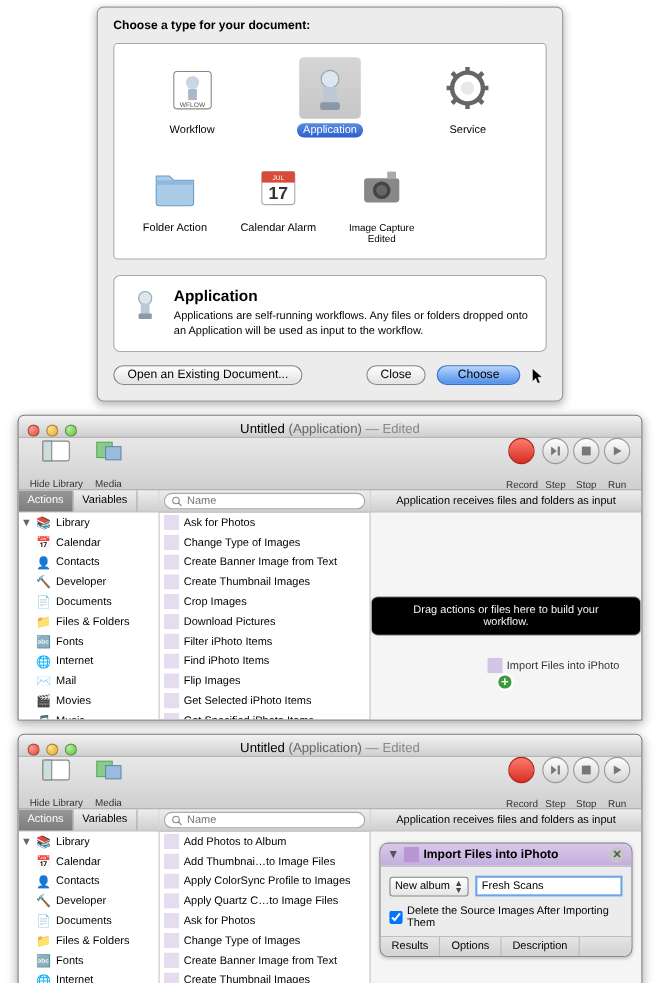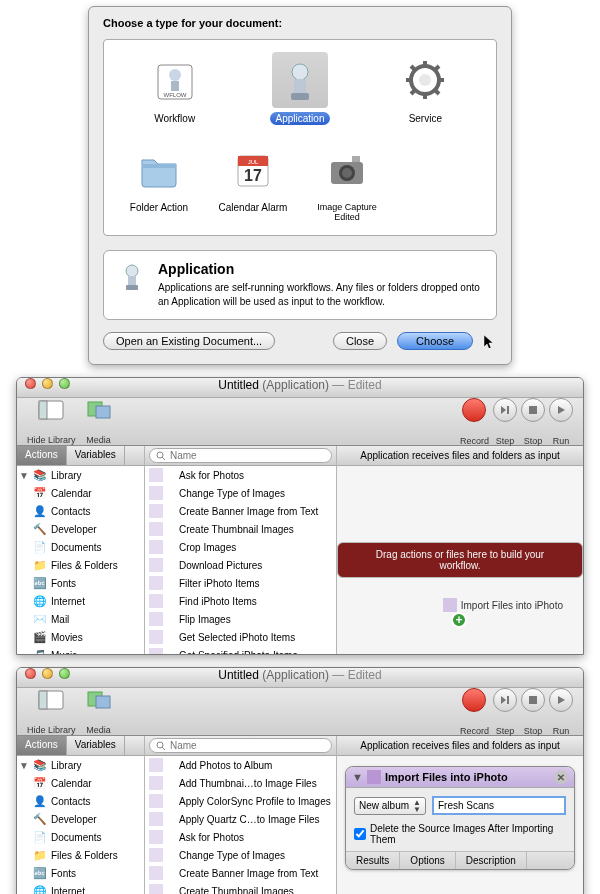--- a/index.html
+++ b/index.html
@@ -20,21 +20,21 @@
     .desc-box .desc-title { font-weight: bold; font-size: 14px; margin-bottom: 4px; }
     .desc-box .desc-body { font-size: 10px; line-height: 1.4; }
     .dialog-buttons { display: flex; justify-content: space-between; margin-top: 12px; }
     .aqua-btn { font-size: 11px; padding: 2px 12px; border-radius: 10px; border: 1px solid #8a8a8a; background: linear-gradient(#fdfdfd,#e2e2e2); cursor: pointer; font-family: inherit; }
     .aqua-btn.primary { background: linear-gradient(#b7d5ff,#4f8fe8); border-color: #3a6fc4; color: #000; padding: 2px 18px; }
     .btn-group-right { display: flex; gap: 10px; align-items: center; }
     .cursor { width: 14px; height: 14px; }
     
     
     .automator-window { margin: 12px 16px 0 16px; border: 1px solid #7a7a7a; border-top-left-radius: 6px; border-top-right-radius: 6px; background: #ececec; box-shadow: 0 3px 10px rgba(0,0,0,0.35); overflow: hidden; }
-    .titlebar { height: 20px; background: linear-gradient(#f2f2f2,#cfcfcf); border-bottom: 1px solid #aaa; display: flex; align-items: flex-start; padding: 0 8px; position: relative; }
+    .titlebar { height: 20px; background: linear-gradient(#f2f2f2,#cfcfcf); border-bottom: 1px solid #aaa; display: flex; align-items: flex-end; padding: 0 8px; position: relative; }
     .traffic-lights { display: flex; gap: 6px; }
     .light { width: 11px; height: 11px; border-radius: 50%; border: 0.5px solid rgba(0,0,0,0.3); }
     .light.red { background: radial-gradient(circle at 30% 30%, #ff9a8f, #e1483b); }
     .light.yellow { background: radial-gradient(circle at 30% 30%, #ffe28a, #e4a62b); }
     .light.green { background: radial-gradient(circle at 30% 30%, #b7ef9e, #5fbf3f); }
     .win-title { position: absolute; left: 0; right: 0; text-align: center; font-size: 12px; color: #333; }
     .win-title .edited { color: #888; }
     
     .toolbar { height: 48px; background: linear-gradient(#e8e8e8,#cfcfcf); border-bottom: 1px solid #8a8a8a; display: flex; align-items: center; padding: 0 10px; justify-content: space-between; }
     .toolbar-left { display: flex; gap: 10px; }
@@ -56,27 +56,27 @@
     .lib-row.header { font-weight: normal; padding-left: 2px; }
     .lib-row.indent { padding-left: 16px; }
     .lib-icon { width: 14px; height: 14px; display: inline-flex; align-items: center; justify-content: center; font-size: 11px; }
     .disclosure { width: 10px; display: inline-block; color: #666; }
     
     .actions-col { width: 192px; border-right: 1px solid #b5b5b5; display: flex; flex-direction: column; }
     .search-row { height: 20px; background: linear-gradient(#ededed,#cfcfcf); border-bottom: 1px solid #aaa; display: flex; align-items: center; padding: 0 4px; }
     .search-field { flex: 1; height: 15px; border-radius: 8px; border: 1px solid #aaa; background: #fff; display: flex; align-items: center; padding: 0 6px; gap: 4px; }
     .search-field input { border: none; outline: none; font-size: 10px; flex: 1; background: transparent; }
     .action-list { flex: 1; overflow: hidden; font-size: 10px; }
-    .action-row { display: flex; align-items: center; padding: 2px 4px; gap: 16px; cursor: pointer; white-space: nowrap; }
+    .action-row { display: flex; align-items: center; padding: 2px 4px; gap: 4px; cursor: pointer; white-space: nowrap; }
     .action-icon { width: 14px; height: 14px; flex-shrink: 0; }
     
     .workflow-col { flex: 1; display: flex; flex-direction: column; }
     .workflow-header { height: 20px; background: linear-gradient(#ededed,#cfcfcf); border-bottom: 1px solid #aaa; display: flex; align-items: center; justify-content: center; font-size: 10px; }
     .workflow-body { flex: 1; background: #f5f5f5; position: relative; display: flex; align-items: center; justify-content: center; }
-    .drop-hint { border: 1px solid #bbb; border-radius: 6px; background: #7f1d1d; color: #f5f5f5; padding: 6px 20px; font-size: 10px; text-align: center; }
+    .drop-hint { border: 1px solid #bbb; border-radius: 6px; background: #000000; color: #f5f5f5; padding: 6px 20px; font-size: 10px; text-align: center; }
     .dragging-action { position: absolute; bottom: 42px; right: 20px; font-size: 10px; display: flex; align-items: center; gap: 4px; color: #333; }
     .plus-badge { width: 16px; height: 16px; border-radius: 50%; background: #3a9b3a; border: 2px solid #fff; color: #fff; display: flex; align-items: center; justify-content: center; font-weight: bold; font-size: 12px; position: absolute; bottom: 26px; right: 116px; }
     
     .workflow-body-filled { flex: 1; background: #f5f5f5; padding: 10px 8px; }
     .action-card { border: 1px solid #8a8a8a; border-radius: 8px; background: #ececec; box-shadow: 0 1px 3px rgba(0,0,0,0.2); }
     .action-card-header { background: linear-gradient(#d9c8eb,#c3aedd); border-top-left-radius: 8px; border-top-right-radius: 8px; border-bottom: 1px solid #aaa; padding: 3px 6px; display: flex; align-items: center; gap: 4px; font-weight: bold; font-size: 11px; }
     .action-card-header .close-x { margin-left: auto; width: 14px; height: 14px; border-radius: 50%; background: #c5c5c5; display: flex; align-items: center; justify-content: center; font-size: 10px; color: #555; cursor: pointer; }
     .action-card-body { padding: 8px; display: flex; gap: 6px; align-items: center; }
     .mac-select { font-size: 10px; padding: 1px 4px; border-radius: 3px; border: 1px solid #888; background: linear-gradient(#fff,#e5e5e5); display: flex; align-items: center; gap: 4px; cursor: pointer; }
     .mac-select .arrows { font-size: 8px; line-height: 7px; color: #444; }

